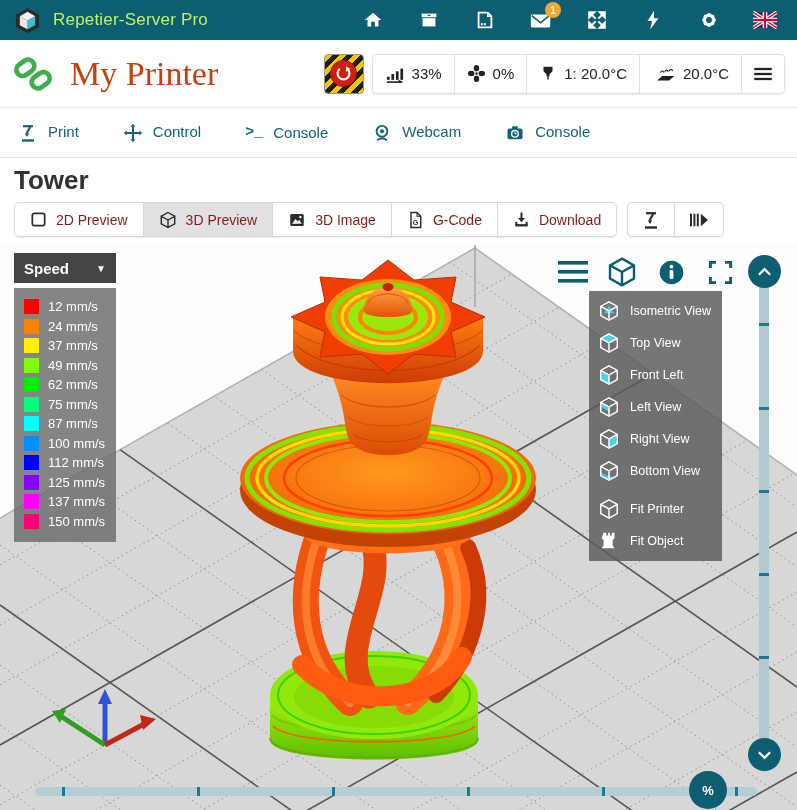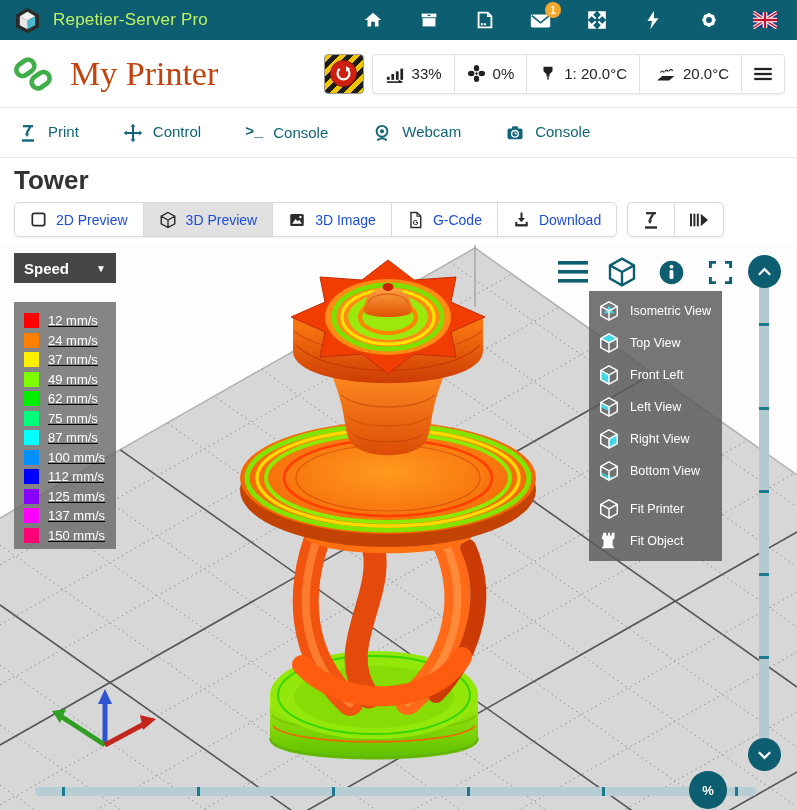--- a/index.html
+++ b/index.html
@@ -37,38 +37,38 @@
   .tabs { height:50px; display:flex; align-items:center; padding:0 18px; gap:44px; border-bottom:1px solid #e6e6e6; }
   .tab { display:flex; align-items:flex-start; gap:10px; color:#0f6577; font-size:15px; cursor:pointer; }
   .tab svg { display:block; }
 
   
   .heading { height:44px; display:flex; align-items:center; padding:0 14px;
     font-size:26px; font-weight:bold; color:#333; }
   .subtabs { height:43px; display:flex; align-items:flex-start; padding:0 14px; gap:10px; }
   .stgroup { display:flex; border-radius:5px; box-shadow:0 1px 2px rgba(0,0,0,.07); }
   .stbtn { height:35px; background:#fff; border:1px solid #d9d9d9; margin-left:-1px;
-    display:flex; align-items:center; gap:9px; padding:0 15px; font-size:14px; color:#1d4ed8; cursor:pointer; white-space:nowrap; }
+    display:flex; align-items:center; gap:9px; padding:0 15px; font-size:14px; color:#7f1d1d; cursor:pointer; white-space:nowrap; }
   .stbtn:first-child { border-radius:5px 0 0 5px; margin-left:0; }
   .stbtn:last-child { border-radius:0 5px 5px 0; }
   .stbtn.active { background:#e1e1e1; }
   .stbtn.icon-only { padding:0 13px; }
 
   
   .viewer { position:relative; width:797px; height:565px; background:#fdfdfd; overflow:hidden; }
   .viewer > svg.canvas { position:absolute; left:0; top:0; z-index:0; }
   .gmin { stroke:#8f8f8f; stroke-width:1; stroke-dasharray:1.5 3.5; }
   .gmaj { stroke:#565656; stroke-width:1.6; }
 
   
   .legend { position:absolute; left:14px; top:8px; z-index:5; width:102px; }
   .lg-head { height:30px; background:#454545; color:#fff; font-weight:bold; font-size:15px;
     display:flex; align-items:center; padding:0 10px; cursor:pointer; }
   .lg-caret { margin-left:auto; font-size:10px; }
-  .lg-list { margin-top:19px; background:rgba(106,106,106,.82); padding:9px 0 4px 10px;text-decoration:underline; }
+  .lg-list { margin-top:5px; background:rgba(106,106,106,.82); padding:9px 0 11px 10px; }
   .lg-row { display:flex; align-items:center; height:19.5px; }
   .sw { width:15px; height:15px; margin-right:9px; flex:none; }
   .lg-label { color:#fff; font-size:13px; }
 
   
   .vtools { position:absolute; left:556px; top:10px; z-index:6; display:flex; align-items:center; gap:15px; }
   .vt { width:34px; height:34px; display:flex; align-items:center; justify-content:center; cursor:pointer; }
 
   
   .vmenu { position:absolute; left:589px; top:46px; width:133px; z-index:6;

